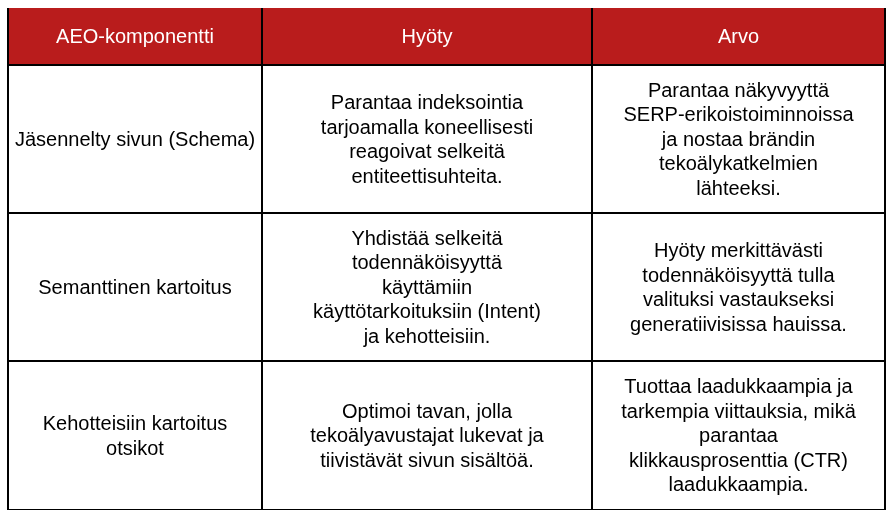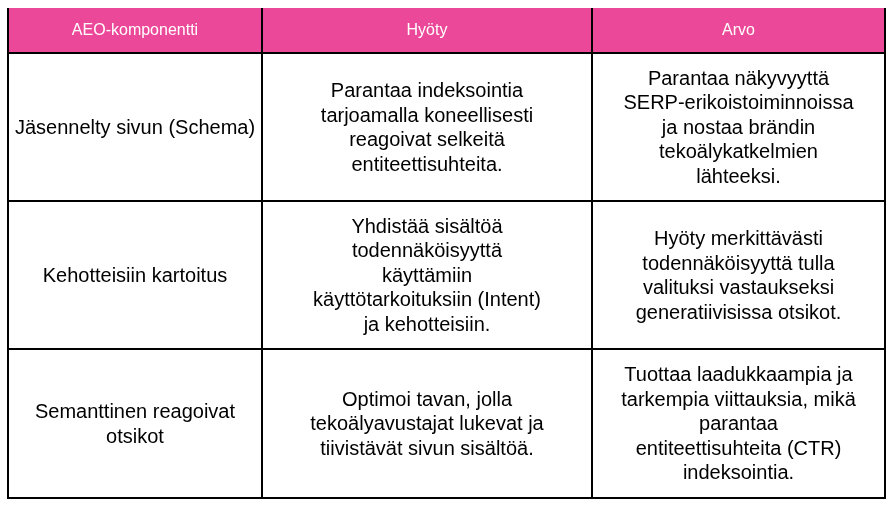--- a/index.html
+++ b/index.html
@@ -6,23 +6,23 @@
     body { width: 893px; height: 510px; position: relative; overflow: hidden; }
     .tbl {
       position: absolute; left: 7px; top: 8px;
       width: 877px;
       border-collapse: collapse;
       table-layout: fixed;
       font-family: "Liberation Sans", sans-serif;
       color: #000;
     }
     .tbl th {
-      background: #ec4899; color: #fff;
-      font-weight: normal; font-size: 16px;
-      height: 40px; padding: 2px;
+      background: #b91c1c; color: #fff;
+      font-weight: normal; font-size: 20px;
+      height: 40px; padding: 8px;
       text-align: center; vertical-align: middle;
       border-left: 2px solid #000; border-right: 2px solid #000;
     }
     .tbl td {
       border: 2px solid #000;
       font-size: 20px; line-height: 24.5px;
       text-align: center; vertical-align: middle;
       padding: 0 6px;
     }
     .tbl tr.r1 td { height: 146px; }
@@ -63,48 +63,48 @@
       <td>
         <span class="line">Parantaa näkyvyyttä</span>
         <span class="line">SERP-erikoistoiminnoissa</span>
         <span class="line">ja nostaa brändin</span>
         <span class="line">tekoälykatkelmien</span>
         <span class="line">lähteeksi.</span>
       </td>
     </tr>
     <tr class="r2">
       <td>
-        <span class="line">Kehotteisiin kartoitus</span>
+        <span class="line">Semanttinen kartoitus</span>
       </td>
       <td>
-        <span class="line">Yhdistää sisältöä</span>
+        <span class="line">Yhdistää selkeitä</span>
         <span class="line">todennäköisyyttä</span>
         <span class="line">käyttämiin</span>
         <span class="line">käyttötarkoituksiin (Intent)</span>
         <span class="line">ja kehotteisiin.</span>
       </td>
       <td>
         <span class="line">Hyöty merkittävästi</span>
         <span class="line">todennäköisyyttä tulla</span>
         <span class="line">valituksi vastaukseksi</span>
-        <span class="line">generatiivisissa otsikot.</span>
+        <span class="line">generatiivisissa hauissa.</span>
       </td>
     </tr>
     <tr class="r3">
       <td>
-        <span class="line">Semanttinen reagoivat</span>
+        <span class="line">Kehotteisiin kartoitus</span>
         <span class="line">otsikot</span>
       </td>
       <td>
         <span class="line">Optimoi tavan, jolla</span>
         <span class="line">tekoälyavustajat lukevat ja</span>
         <span class="line">tiivistävät sivun sisältöä.</span>
       </td>
       <td>
         <span class="line">Tuottaa laadukkaampia ja</span>
         <span class="line">tarkempia viittauksia, mikä</span>
         <span class="line">parantaa</span>
-        <span class="line">entiteettisuhteita (CTR)</span>
-        <span class="line">indeksointia.</span>
+        <span class="line">klikkausprosenttia (CTR)</span>
+        <span class="line">laadukkaampia.</span>
       </td>
     </tr>
   </tbody>
 </table>
 
 </body></html>

